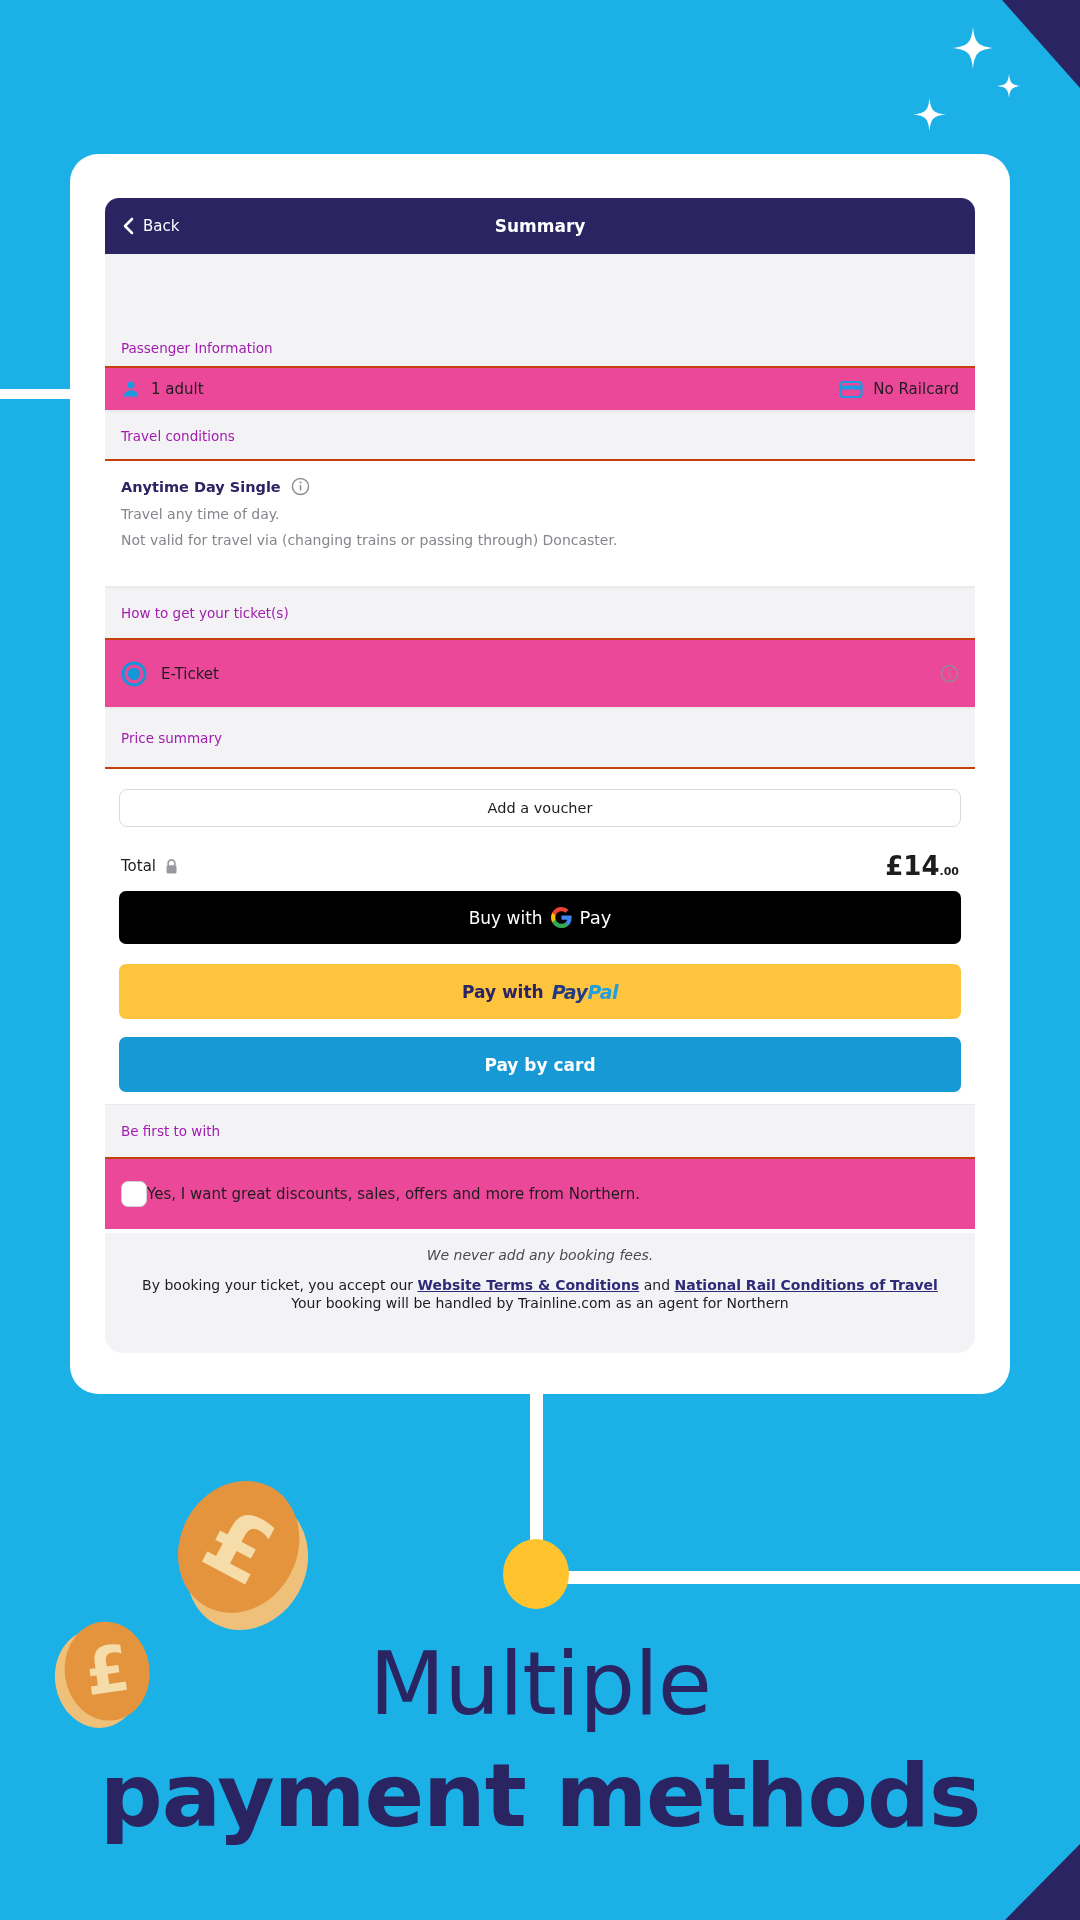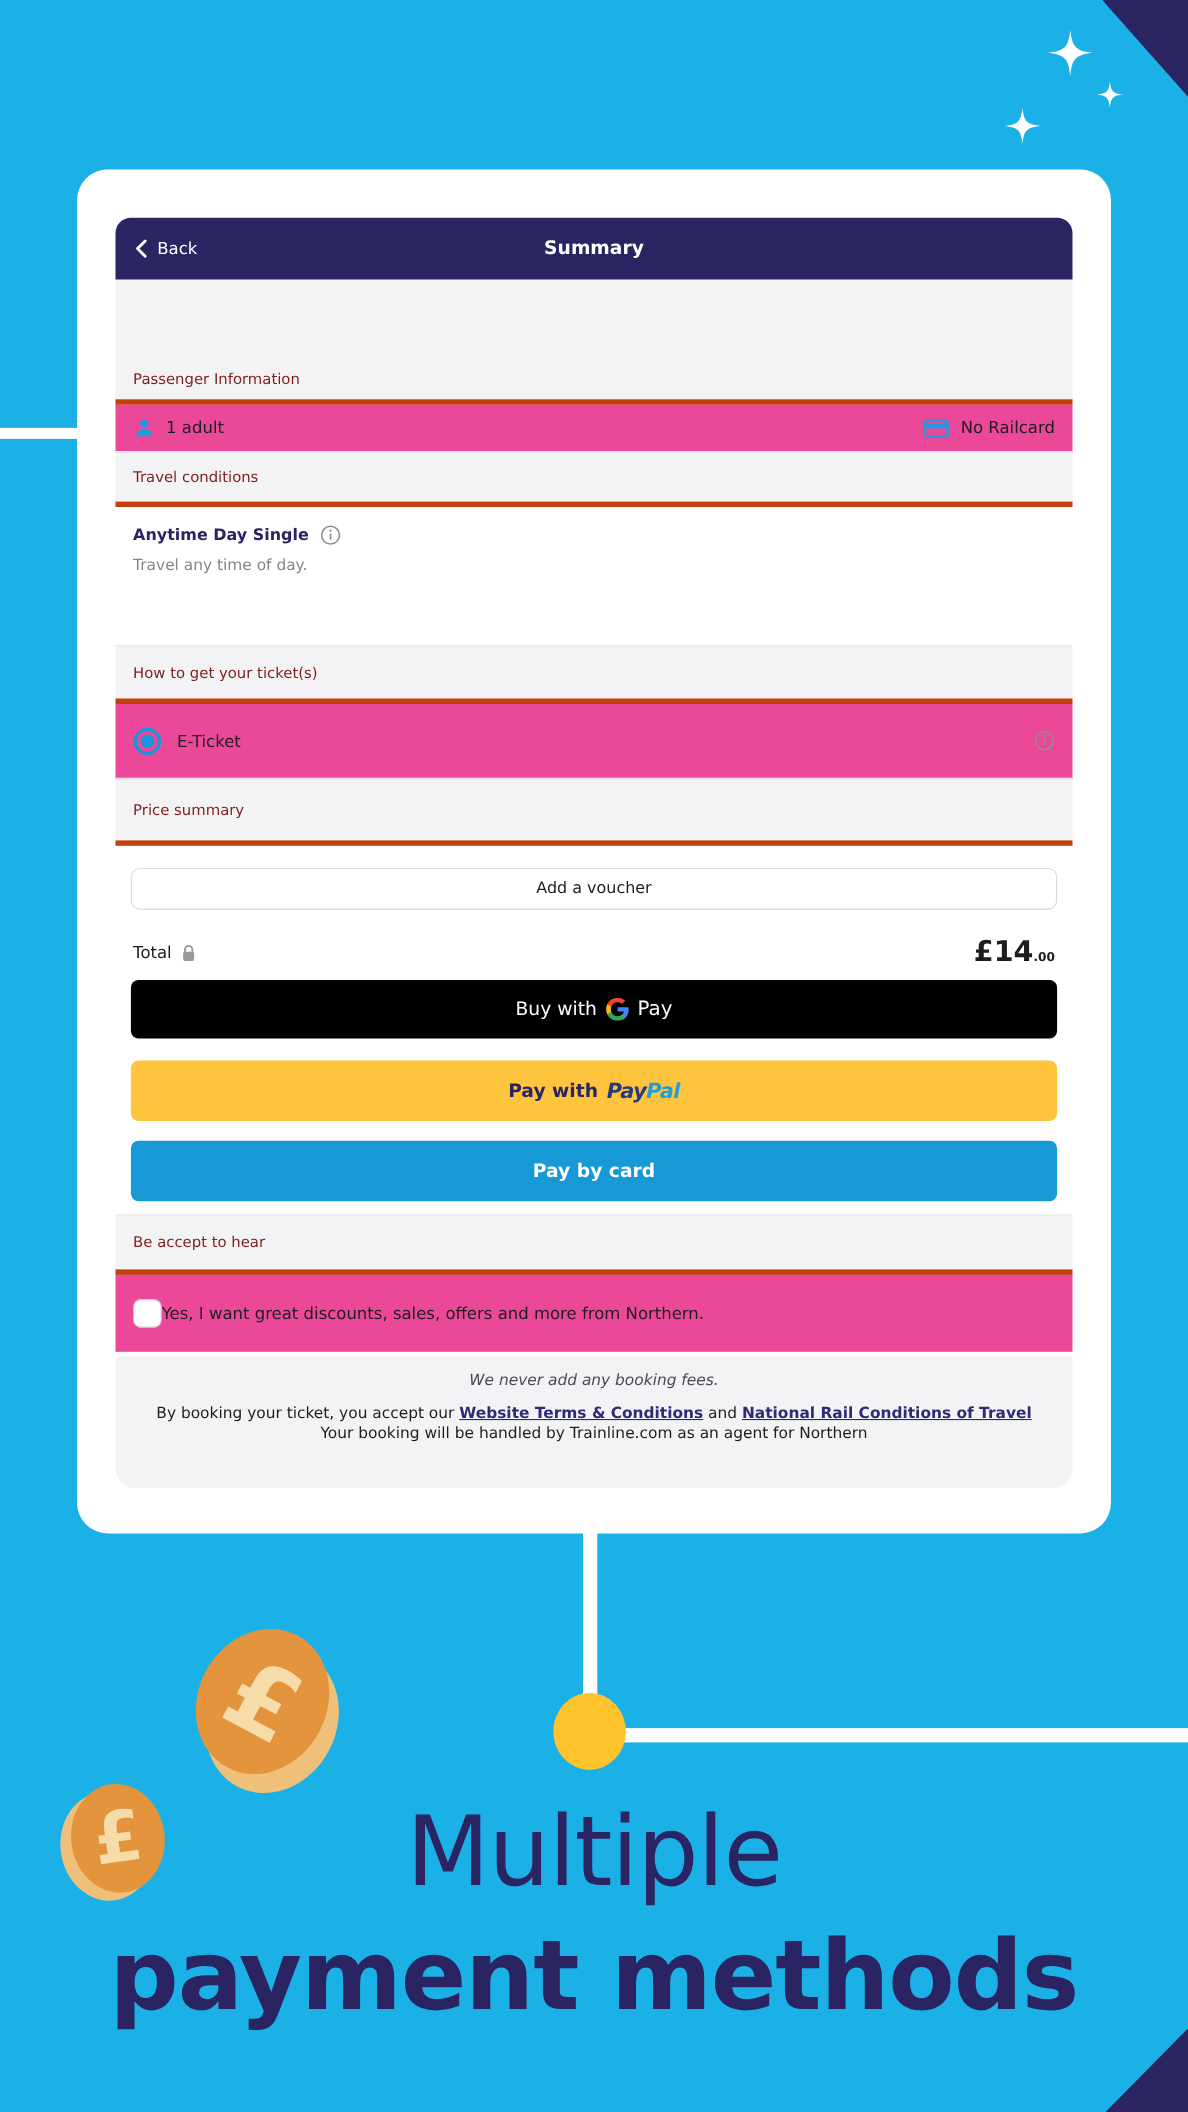--- a/index.html
+++ b/index.html
@@ -37,23 +37,23 @@
     background:#fff; border-radius:28px; padding:0 35px; }
 
   .navbar { margin-top:44px; height:56px; background:#2A2462;
     border-radius:14px 14px 0 0; position:relative;
     display:flex; align-items:center; color:#fff; }
   .back { display:flex; align-items:center; gap:8px; margin-left:16px;
     font-size:15px; font-weight:500; cursor:pointer; }
   .nav-title { position:absolute; left:0; right:0; text-align:center;
     font-size:17px; font-weight:bold; pointer-events:none; }
 
-  .band { background:#F3F3F5; border-bottom:5px solid #c2410c; border-top:1px solid #E9E9EC;
+  .band { background:#F3F3F5; border-bottom:2px solid #c2410c; border-top:1px solid #E9E9EC;
     display:flex; align-items:center; padding:0 16px;
-    color:#7f1d1d; font-size:13.5px; }
+    color:#a21caf; font-size:13.5px; }
   .band.first { height:114px; align-items:flex-end; padding-bottom:10px; border-top:none; }
   .band.h50 { height:50px; } .band.h53 { height:53px; }
   .band.h61 { height:61px; } .band.h55 { height:55px; }
 
   .row { background:#ec4899; display:flex; align-items:center; padding:0 16px;
     font-size:15px; color:#1D1D1F; }
   .row-passenger { height:43px; justify-content:space-between; }
   .cell { display:flex; align-items:center; gap:10px; }
 
   .travel-detail { background:#fff; height:126px; padding:16px 16px 0; }
@@ -181,20 +181,21 @@
   <div class="travel-detail" style="border-bottom:1px solid #EDEDEF;">
     <div class="td-title">
       <span class="name">Anytime Day Single</span>
       <svg class="icon" width="19" height="19" viewBox="0 0 20 20">
         <circle cx="10" cy="10" r="8.5" fill="none" stroke="#8E8E93" stroke-width="1.5"></circle>
         <circle cx="10" cy="5.8" r="1.1" fill="#8E8E93"></circle>
         <rect x="9.2" y="8.3" width="1.6" height="6.2" rx="0.8" fill="#8E8E93"></rect>
       </svg>
     </div>
     <div class="td-line">Travel any time of day.</div>
+    <div class="td-line">Not valid for travel via (changing trains or passing through) Doncaster.</div>
   </div>
 
   <div class="band h53">
     <span>How to get your ticket(s)</span>
   </div>
 
   <div class="row row-eticket" style="border-bottom:1px solid #EDEDEF;">
     <div class="cell">
       <svg class="icon" width="26" height="26" viewBox="0 0 26 26">
         <circle cx="13" cy="13" r="11" fill="none" stroke="#1496D8" stroke-width="3"></circle>
@@ -246,21 +247,21 @@
       <span>Pay with</span>
       <span class="pp-logo"><span class="pp-1">Pay</span><span class="pp-2">Pal</span></span>
     </button>
 
     <button class="paybtn paycard">
       <span>Pay by card</span>
     </button>
   </div>
 
   <div class="band h55">
-    <span>Be accept to hear</span>
+    <span>Be first to with</span>
   </div>
 
   <div class="row row-optin">
     <div class="checkbox"></div>
     <span>Yes, I want great discounts, sales, offers and more from Northern.</span>
   </div>
 
   <div class="footer-gap"></div>
 
   <div class="footer-block">

